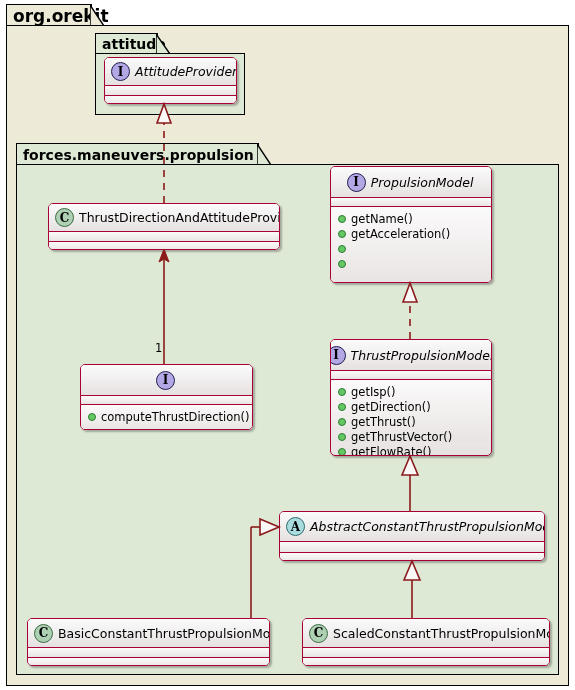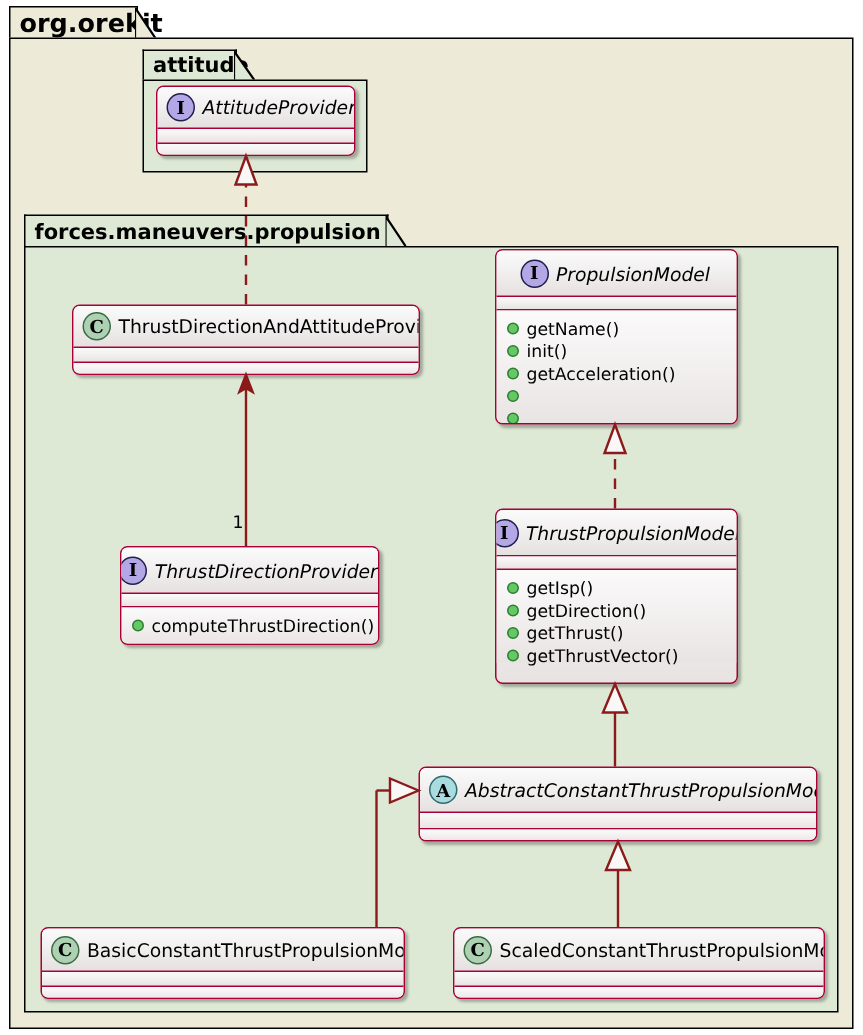--- a/index.html
+++ b/index.html
@@ -208,24 +208,20 @@
     <div class="sep" style="top:30px;"></div>
     <div class="compartment" style="top:31px; height:8px;"></div>
     <div class="sep" style="top:39px;"></div>
     <div class="compartment members" style="top:40px; height:77px;">
       <div class="member">
         <span class="vis-dot"></span>
         <span>getName()</span>
       </div>
       <div class="member">
         <span class="vis-dot"></span>
-        <span>init()</span>
-      </div>
-      <div class="member">
-        <span class="vis-dot"></span>
         <span>getAcceleration()</span>
       </div>
       <div class="member">
         <span class="vis-dot"></span>
       </div>
       <div class="member">
         <span class="vis-dot"></span>
       </div>
     </div>
   </div>
@@ -263,28 +259,31 @@
         <span>getDirection()</span>
       </div>
       <div class="member">
         <span class="vis-dot"></span>
         <span>getThrust()</span>
       </div>
       <div class="member">
         <span class="vis-dot"></span>
         <span>getThrustVector()</span>
       </div>
+      <div class="member">
+        <span class="vis-dot"></span>
+        <span>getFlowRate()</span>
+      </div>
     </div>
   </div>
 
   <div class="node" style="left:80px; top:364px; width:173px; height:66px;">
     <div class="node-title-row" style="height:30px;">
       <div class="node-title" style="justify-content:center;">
         <span class="stereo stereo-I">I</span>
-        <span class="node-name italic">ThrustDirectionProvider</span>
       </div>
     </div>
     <div class="sep" style="top:30px;"></div>
     <div class="compartment" style="top:31px; height:8px;"></div>
     <div class="sep" style="top:39px;"></div>
     <div class="compartment members" style="top:40px; height:26px;">
       <div class="member">
         <span class="vis-dot"></span>
         <span>computeThrustDirection()</span>
       </div>

